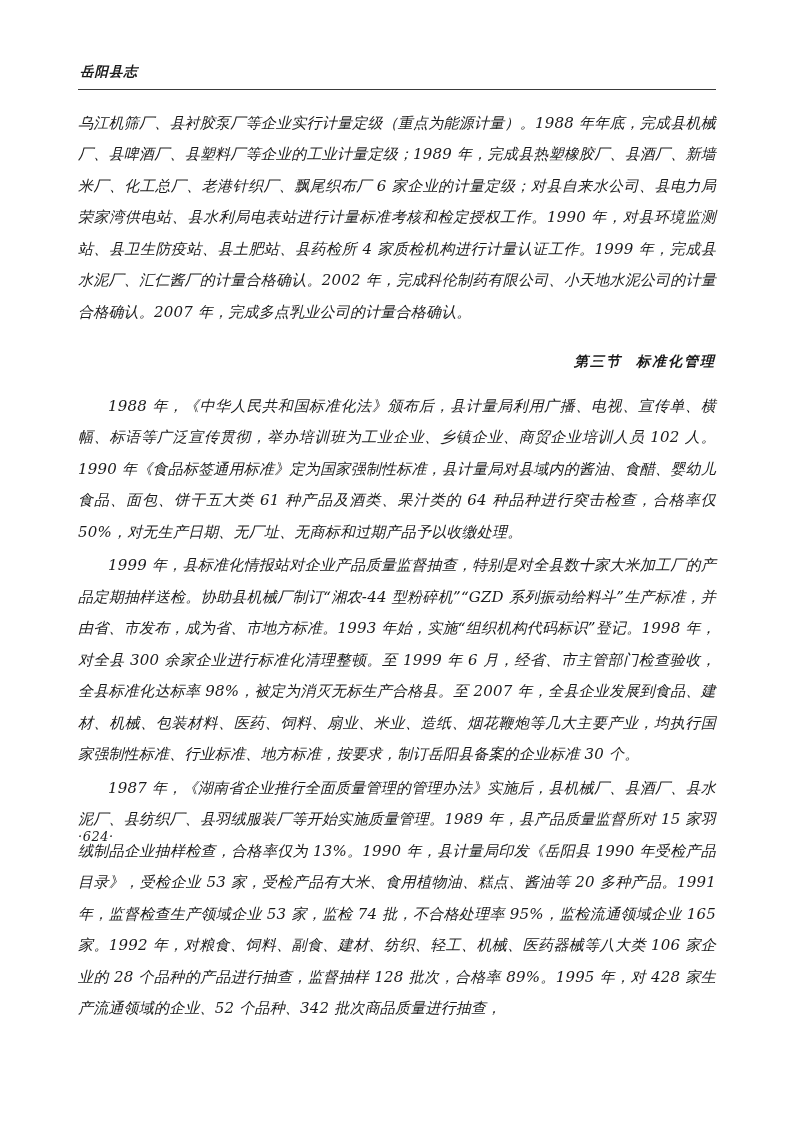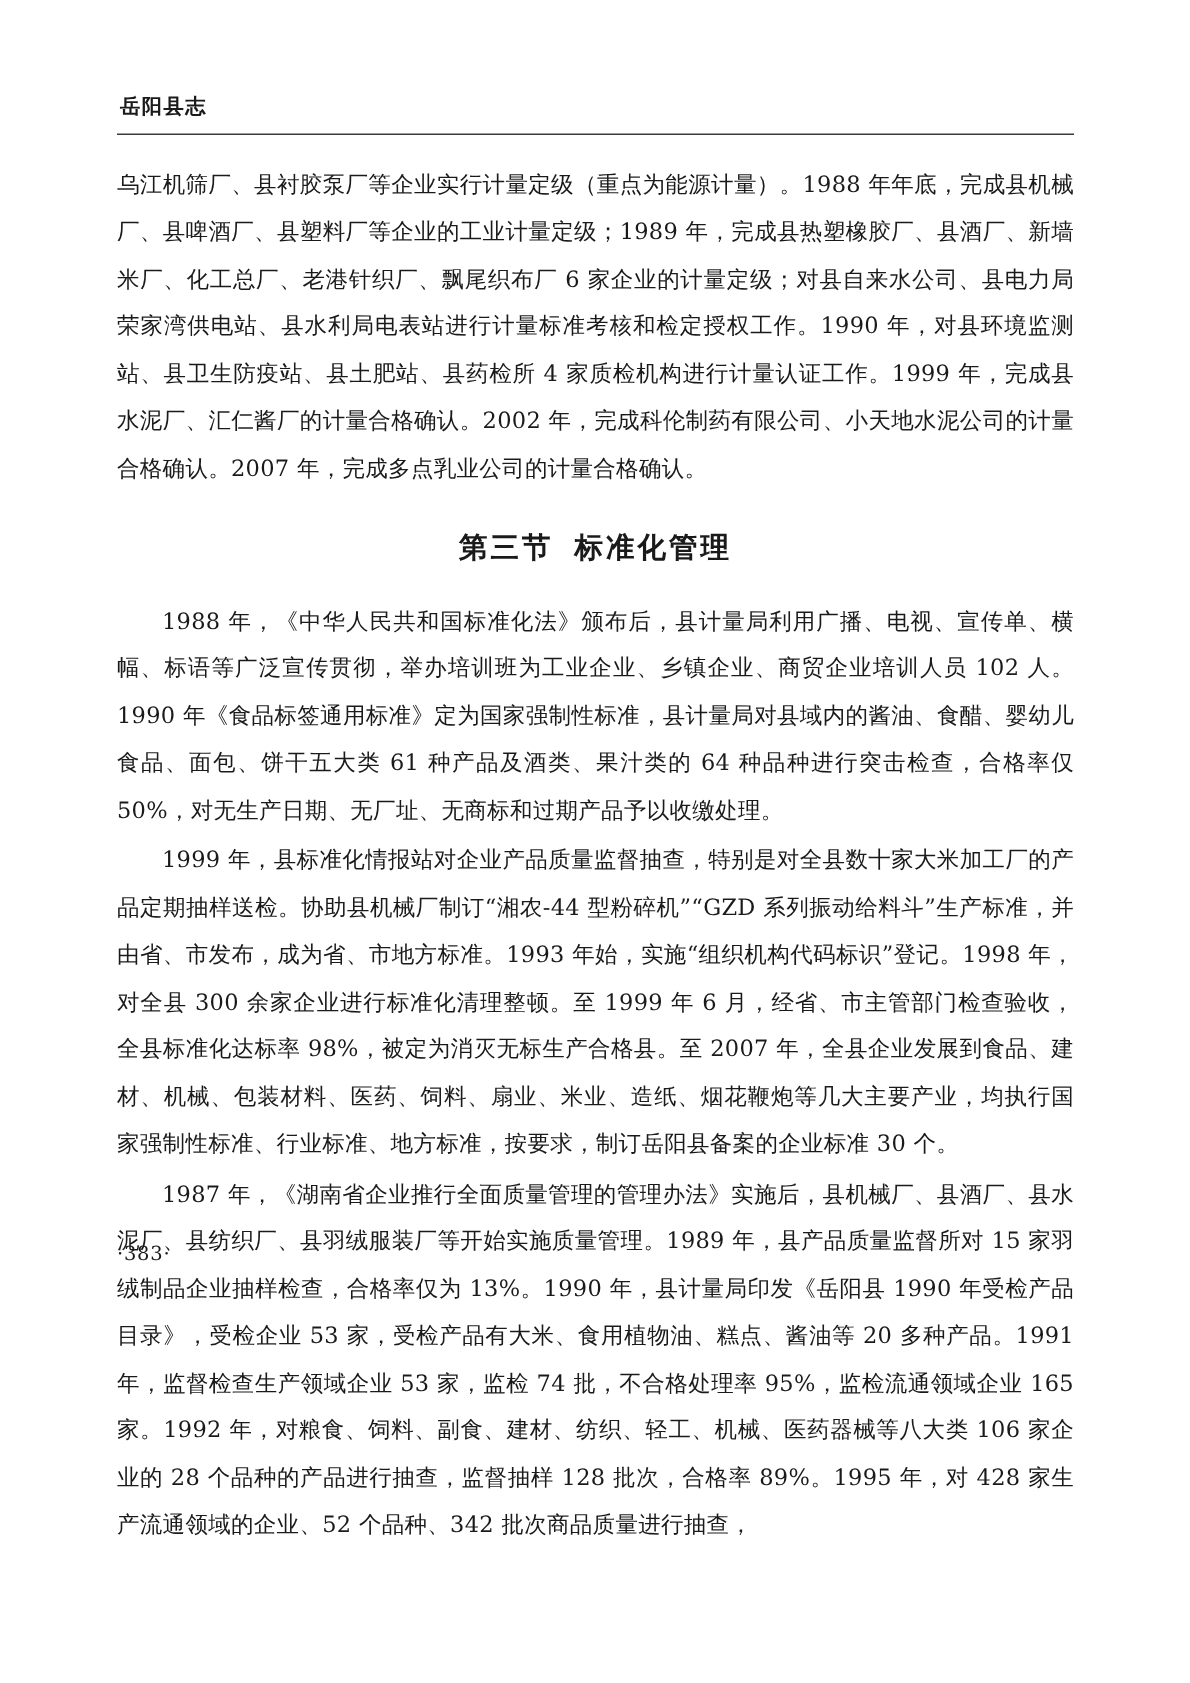--- a/index.html
+++ b/index.html
@@ -13,20 +13,21 @@
     font-family: "DejaVu Serif", "Liberation Serif", serif;
     color: #1a1a1a;
     -webkit-font-smoothing: antialiased;
   }
   .page {
     position: relative;
     width: 793px;
     height: 896px;
     box-sizing: border-box;
     padding: 0;
+    font-style: italic;
   }
   .content {
     position: absolute;
     left: 78px;
     top: 62px;
     width: 638px;
   }
   .header-title {
     font-size: 13.5px;
     font-weight: bold;
@@ -46,23 +47,23 @@
     line-height: 31.5px;
     text-align: justify;
     text-justify: inter-ideograph;
     margin: 0 0 2px 0;
     letter-spacing: 0.2px;
   }
   p.indent {
     text-indent: 2em;
   }
   h2.section-heading {
-    font-size: 19px;
+    font-size: 14px;
     font-weight: bold;
-    text-align: center;
+    text-align: right;
     letter-spacing: 2px;
     margin: 22px 0 18px 0;
     line-height: 1.6;
   }
   h2.section-heading .sec-num {
     margin-right: 14px;
   }
   .page-number {
     position: absolute;
     left: 78px;
@@ -89,15 +90,15 @@
     </h2>
 
     <p class="body-text indent">1988 年，《中华人民共和国标准化法》颁布后，县计量局利用广播、电视、宣传单、横幅、标语等广泛宣传贯彻，举办培训班为工业企业、乡镇企业、商贸企业培训人员 102 人。1990 年《食品标签通用标准》定为国家强制性标准，县计量局对县域内的酱油、食醋、婴幼儿食品、面包、饼干五大类 61 种产品及酒类、果汁类的 64 种品种进行突击检查，合格率仅 50%，对无生产日期、无厂址、无商标和过期产品予以收缴处理。</p>
     <p class="body-text indent">1999 年，县标准化情报站对企业产品质量监督抽查，特别是对全县数十家大米加工厂的产品定期抽样送检。协助县机械厂制订“湘农-44 型粉碎机”“GZD 系列振动给料斗”生产标准，并由省、市发布，成为省、市地方标准。1993 年始，实施“组织机构代码标识”登记。1998 年，对全县 300 余家企业进行标准化清理整顿。至 1999 年 6 月，经省、市主管部门检查验收，全县标准化达标率 98%，被定为消灭无标生产合格县。至 2007 年，全县企业发展到食品、建材、机械、包装材料、医药、饲料、扇业、米业、造纸、烟花鞭炮等几大主要产业，均执行国家强制性标准、行业标准、地方标准，按要求，制订岳阳县备案的企业标准 30 个。</p>
 
 
     <p class="body-text indent">1987 年，《湖南省企业推行全面质量管理的管理办法》实施后，县机械厂、县酒厂、县水泥厂、县纺织厂、县羽绒服装厂等开始实施质量管理。1989 年，县产品质量监督所对 15 家羽绒制品企业抽样检查，合格率仅为 13%。1990 年，县计量局印发《岳阳县 1990 年受检产品目录》，受检企业 53 家，受检产品有大米、食用植物油、糕点、酱油等 20 多种产品。1991 年，监督检查生产领域企业 53 家，监检 74 批，不合格处理率 95%，监检流通领域企业 165 家。1992 年，对粮食、饲料、副食、建材、纺织、轻工、机械、医药器械等八大类 106 家企业的 28 个品种的产品进行抽查，监督抽样 128 批次，合格率 89%。1995 年，对 428 家生产流通领域的企业、52 个品种、342 批次商品质量进行抽查，</p>
 
   </div>
 
-  <div class="page-number">·383·</div>
+  <div class="page-number">·624·</div>
 
 </div>
 
 </body></html>

